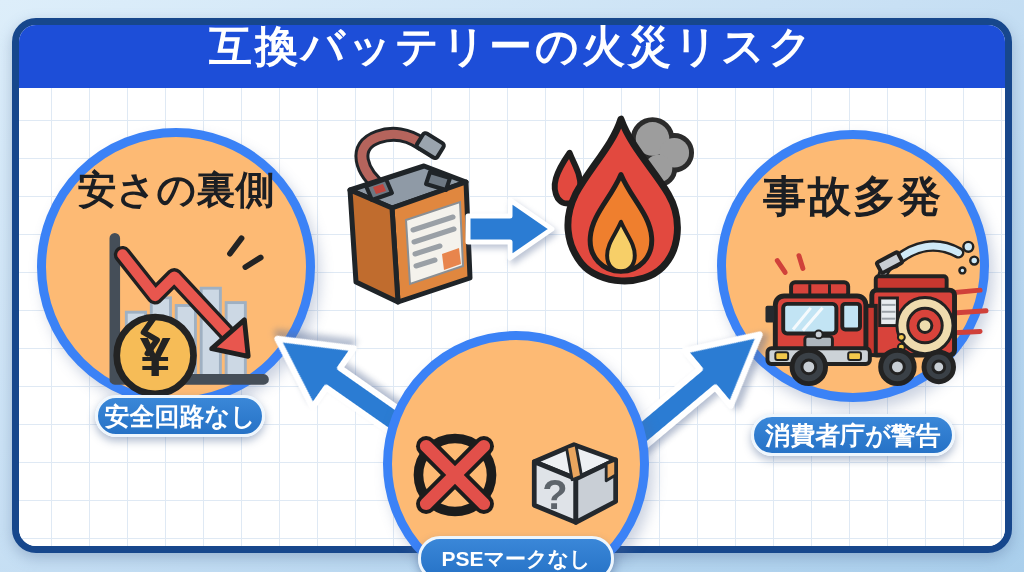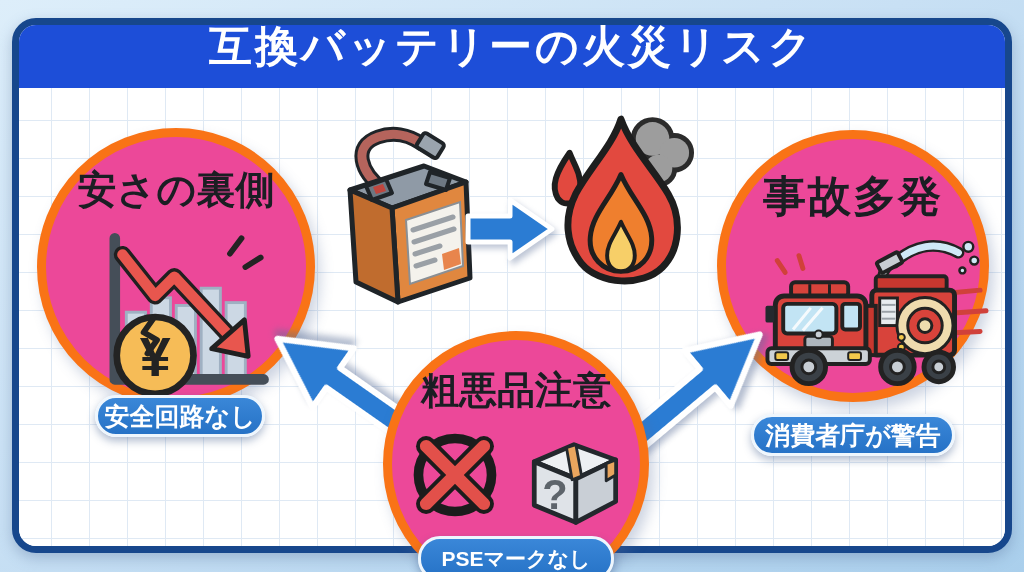--- a/index.html
+++ b/index.html
@@ -24,21 +24,21 @@
   }
   .panel{
     flex:1;
     background-image:
       linear-gradient(#dfe9f4 1px,transparent 1px),
       linear-gradient(90deg,#dfe9f4 1px,transparent 1px);
     background-size:38px 38px;background-position:-6px -6px;background-color:#ffffff;
   }
   .circle{
     position:absolute;box-sizing:border-box;border-radius:50%;
-    background:#ec4899;border:9px solid #f97316;
+    background:#fdba74;border:9px solid #3b82f6;
     box-shadow:5px 8px 14px rgba(85,110,155,.30);
   }
   .circle-left{left:37px;top:128px;width:278px;height:278px;z-index:2;}
   .circle-right{left:717px;top:130px;width:272px;height:272px;z-index:2;}
   .circle-bottom{left:383px;top:331px;width:266px;height:266px;z-index:7;}
   .circle-title{
     position:absolute;left:0;right:0;text-align:center;color:#1b1e23;
     font-weight:800;line-height:1.1;
   }
   .circle-left .circle-title{top:32px;font-size:39px;}
@@ -241,21 +241,20 @@
     <polygon points="4,34 118,34 118,10 186,46 118,82 118,58 4,58" fill="#2b7cd3" stroke="#ffffff" stroke-width="6" stroke-linejoin="round"></polygon>
   </svg>
 </div>
 <div class="diag-arrow diag-right">
   <svg viewBox="0 0 190 92" xmlns="http://www.w3.org/2000/svg">
     <polygon points="4,34 118,34 118,10 186,46 118,82 118,58 4,58" fill="#2b7cd3" stroke="#ffffff" stroke-width="6" stroke-linejoin="round"></polygon>
   </svg>
 </div>
 
 <div class="circle circle-bottom">
-  <div class="circle-title">粗悪品注意</div>
   <div class="bottom-icons">
     <div class="prohibited-art">
       <svg viewBox="0 0 104 104" xmlns="http://www.w3.org/2000/svg">
         <circle cx="52" cy="52" r="38" fill="none" stroke="#1c1c1c" stroke-width="10"></circle>
         <g stroke-linecap="round">
           <path d="M22 22 L82 82" stroke="#1c1c1c" stroke-width="21"></path>
           <path d="M82 22 L22 82" stroke="#1c1c1c" stroke-width="21"></path>
           <path d="M22 22 L82 82" stroke="#e2504a" stroke-width="13"></path>
           <path d="M82 22 L22 82" stroke="#e2504a" stroke-width="13"></path>
         </g>

